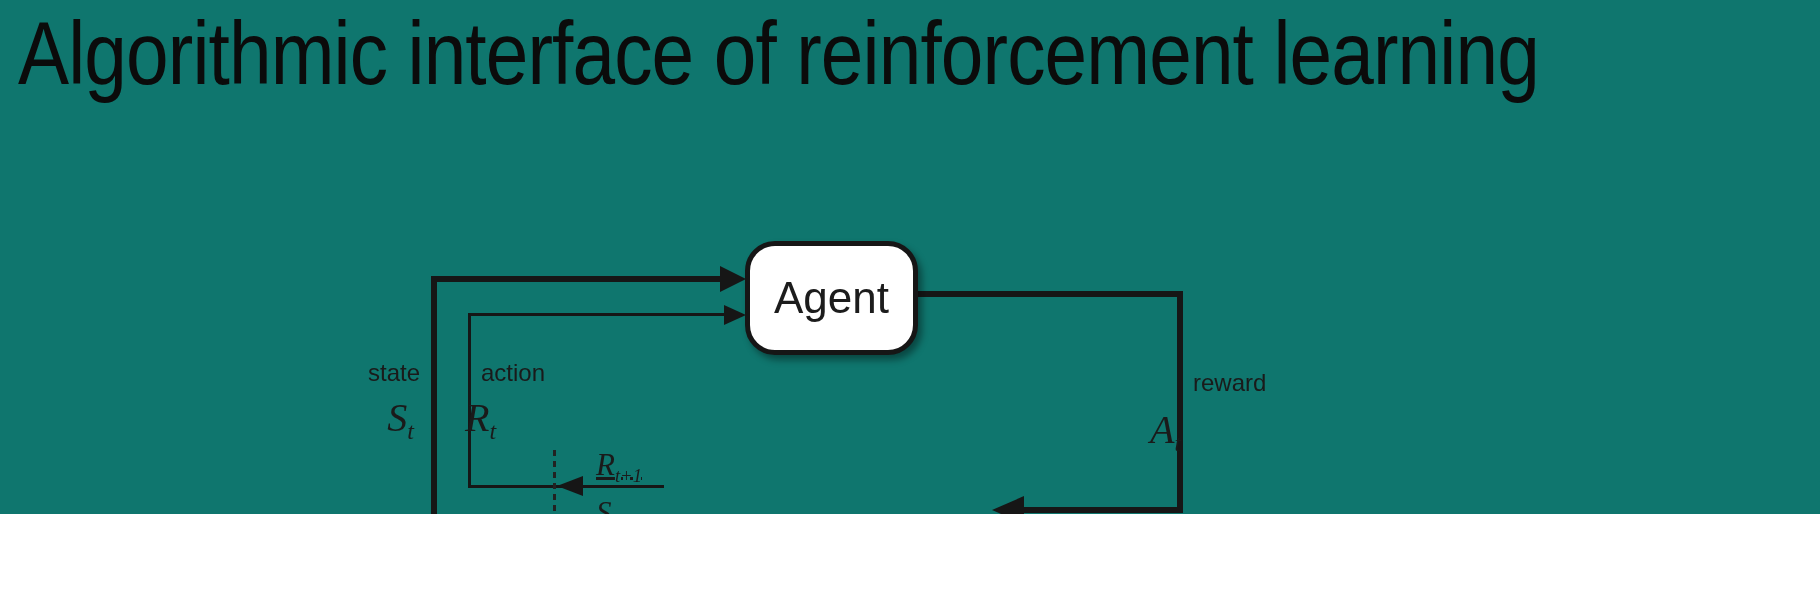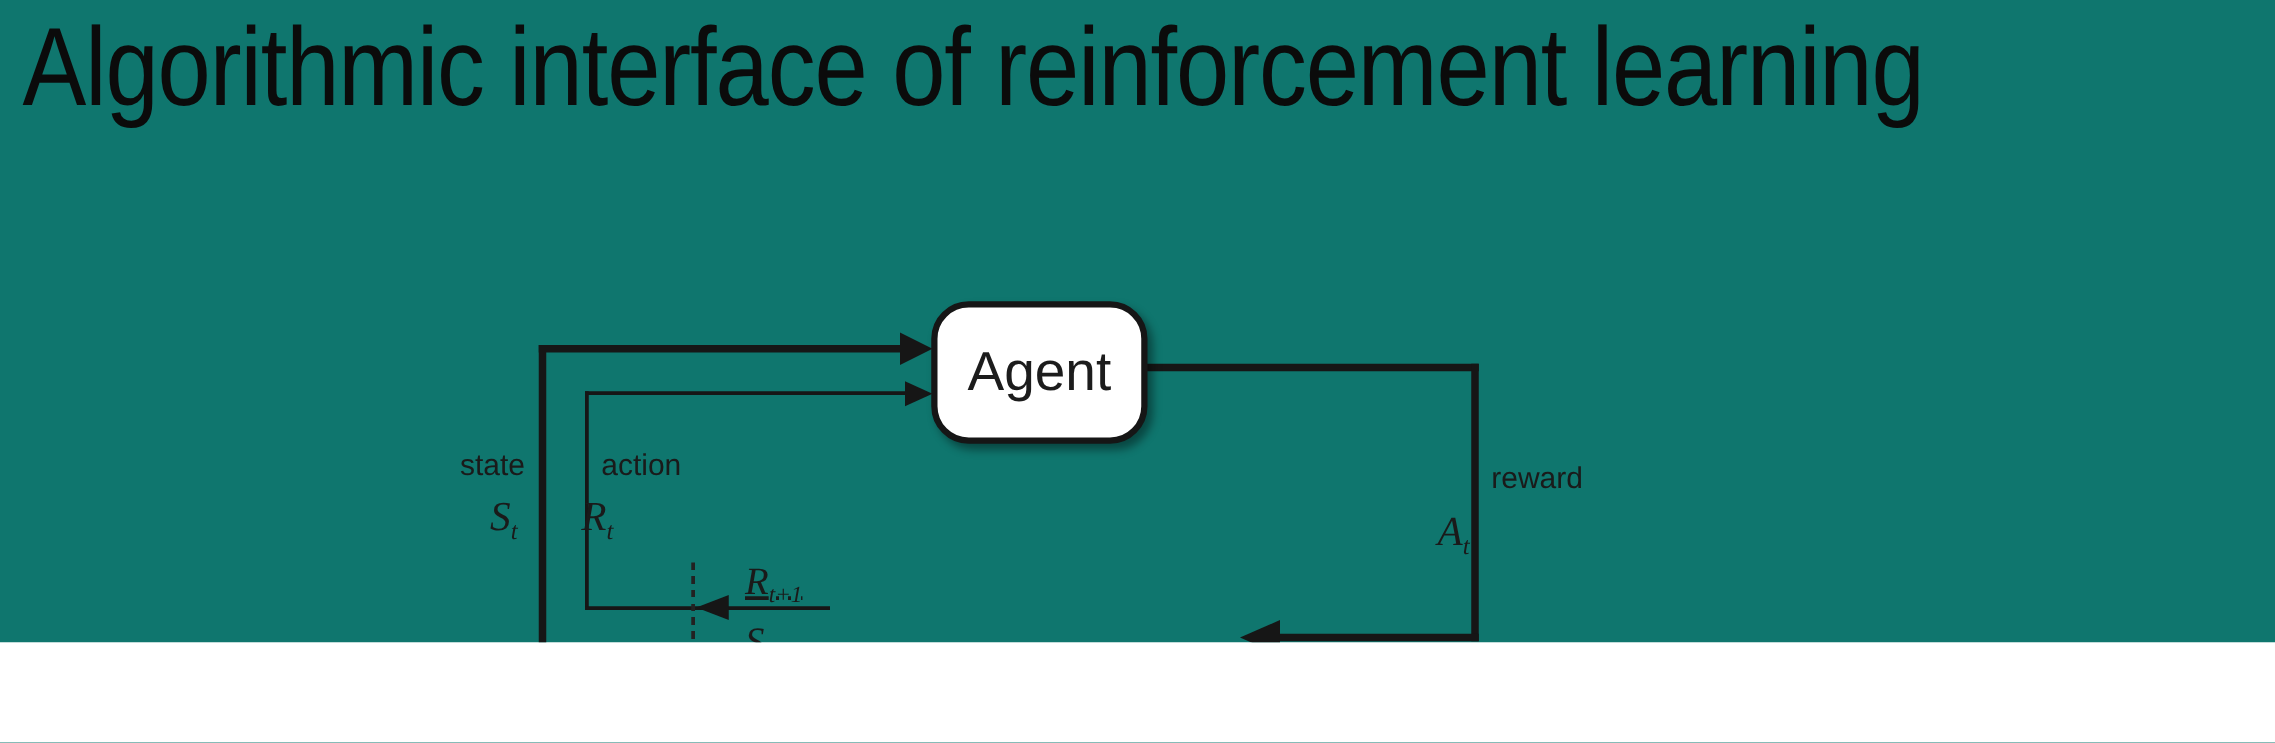--- a/index.html
+++ b/index.html
@@ -53,21 +53,21 @@
   .a-next-reward{left:557px;top:476px;}
   .a-next-state{left:556px;top:520px;}
   .a-action-env{left:992px;top:496px;}
   
   .word{position:absolute;font-size:24px;color:#1a1a1a;}
   .word-state{left:320px;top:359px;width:100px;text-align:right;}
   .word-reward{left:481px;top:359px;}
   .word-action{left:1193px;top:369px;}
   .math{
     position:absolute;font-family:"Liberation Serif",serif;font-style:italic;
-    font-size:33px;color:#1a1a1a;line-height:1;
+    font-size:40px;color:#1a1a1a;line-height:1;
   }
   .math sub{font-size:60%;font-style:italic;line-height:0;vertical-align:-0.35em;}
   .m-state{left:320px;top:398px;width:94px;text-align:right;}
   .m-reward{left:465px;top:398px;}
   .m-action{left:1150px;top:410px;}
   .math-sm{font-size:31px;}
   .m-next-reward{left:596px;top:449px;text-decoration:underline;}
   .m-next-state{left:596px;top:497px;font-family:Liberation Serif, serif;}
 </style>
 </head>

